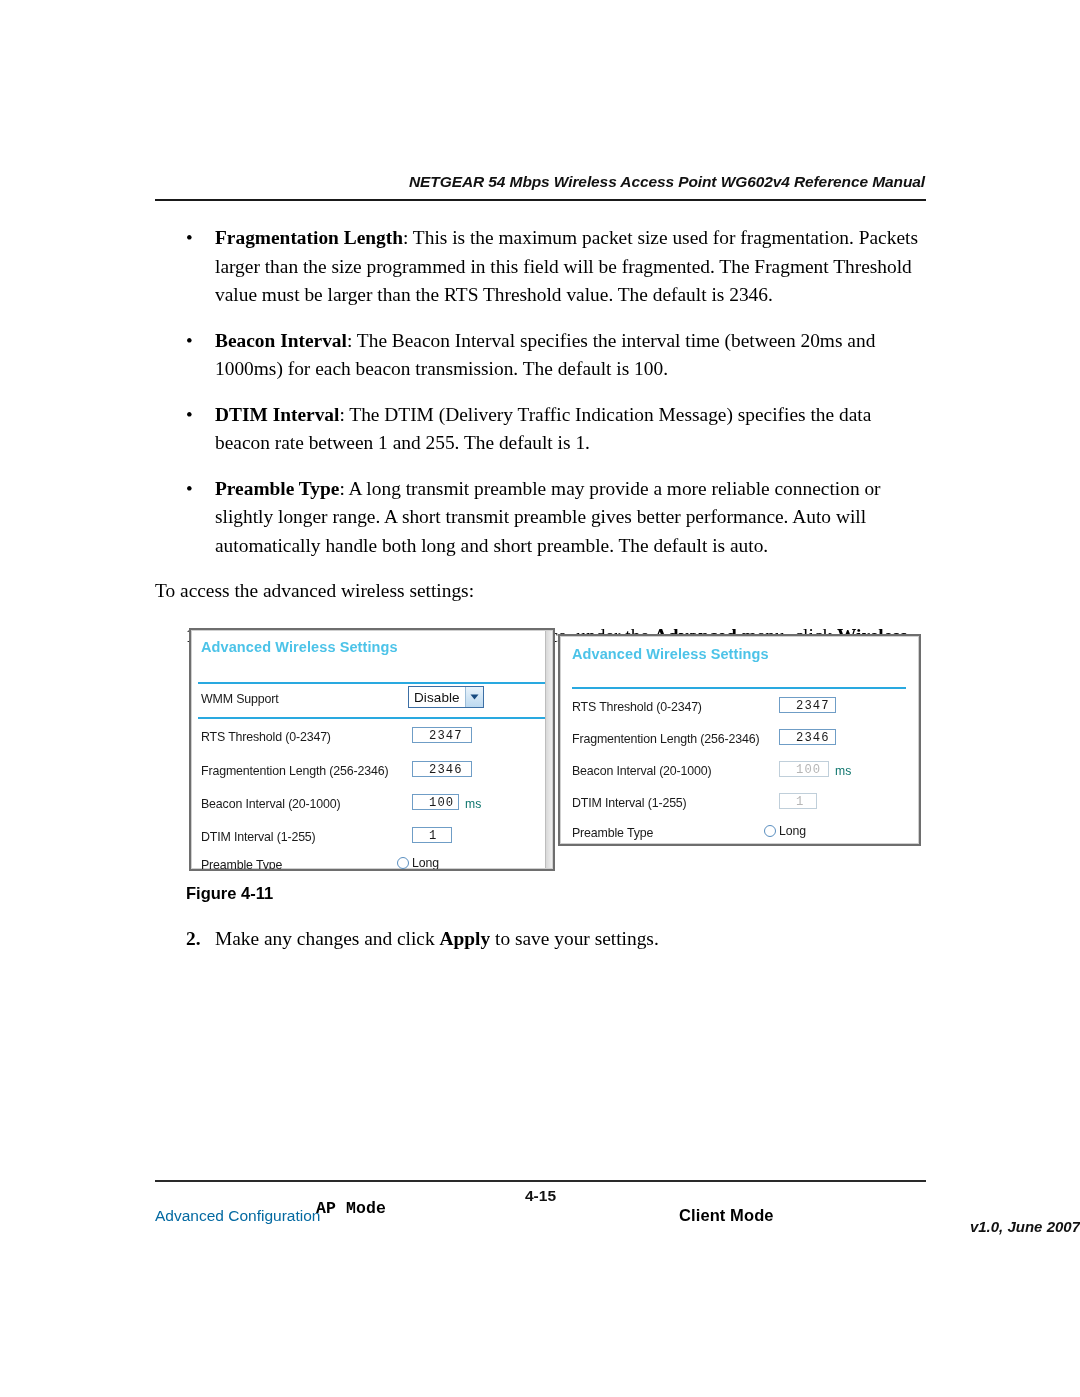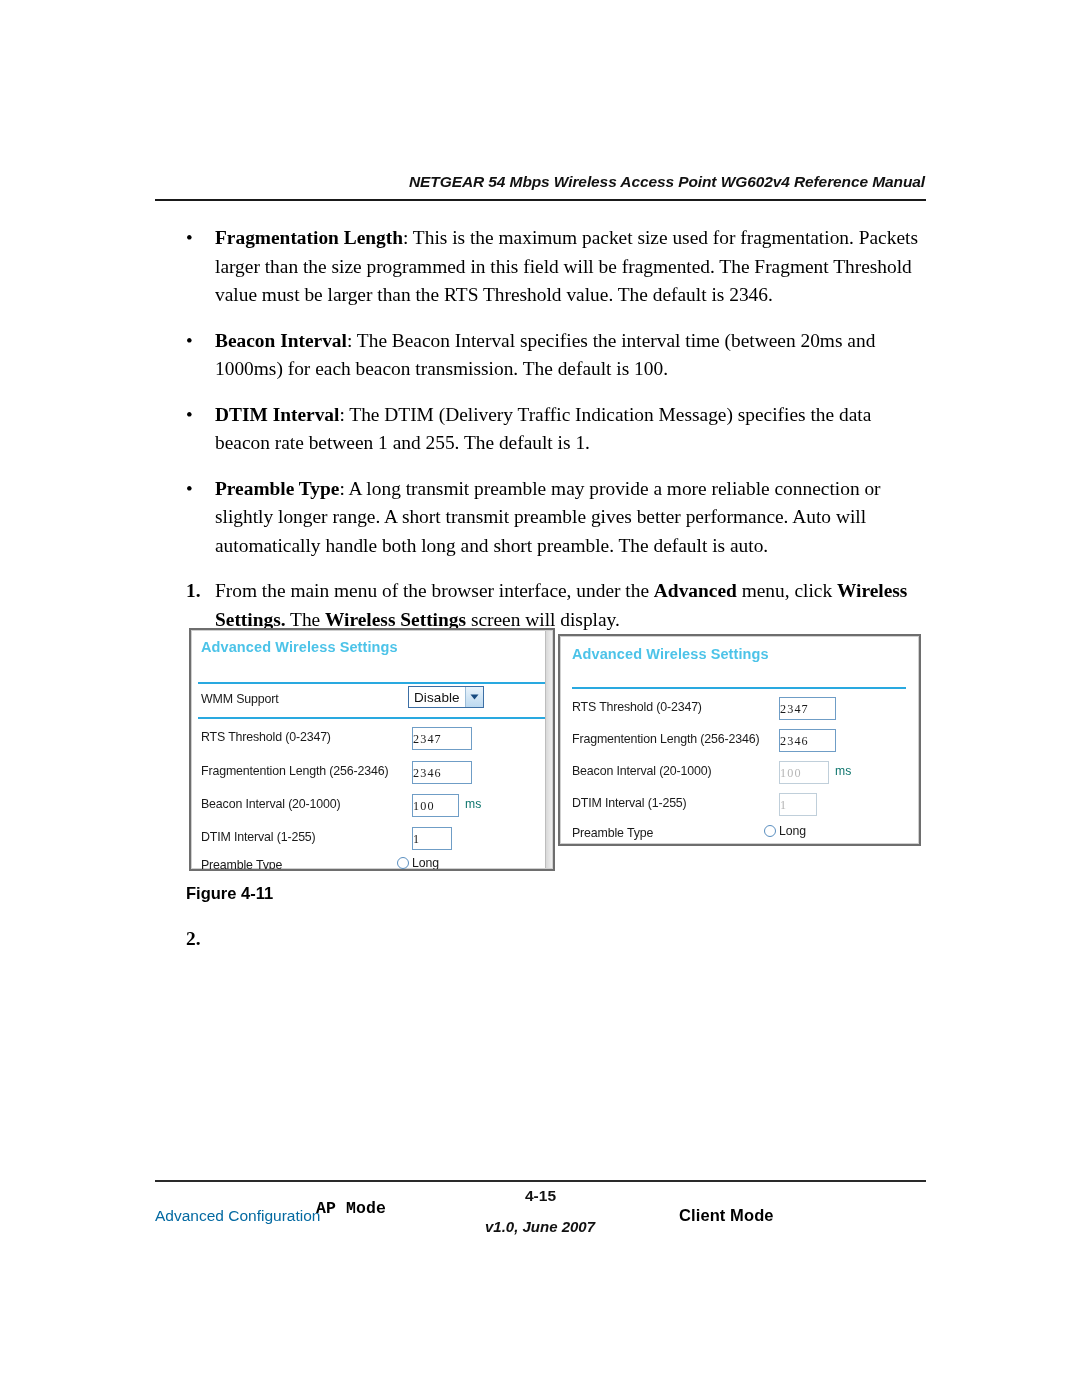--- a/index.html
+++ b/index.html
@@ -190,26 +190,26 @@
     top: 3px;
   }
   #panel-ap .field-label     { left: 9px; }
   #panel-client .field-label { left: 11px; }
 
   .txtbox {
     position: absolute;
     box-sizing: border-box;
     background: #ffffff;
     border: 1px solid #6f9dc6;
-    font-family: Liberation Serif, serif;
+    font-family: Liberation Mono, monospace;
     font-size: 12.2px;
     color: #1a1a1a;
     letter-spacing: 1.1px;
-    padding: 1px 0 0 0;
-    height: 23px;
+    padding: 1px 0 0 16px;
+    height: 16px;
     line-height: 18px;
     top: 0;
   }
   .txtbox.disabled {
     color: #b6b6b6;
     border-color: #c0cfda;
   }
 
   .unit {
     position: absolute;
@@ -342,21 +342,21 @@
     font-family: "Liberation Sans", "DejaVu Sans", sans-serif;
     font-weight: bold;
     font-size: 15.5px;
     color: #111;
   }
   .footer-version {
     position: absolute;
     left: 0;
     top: 1218px;
     width: 1080px;
-    text-align: center;
+    text-align: right;
     font-family: "Liberation Sans", "DejaVu Sans", sans-serif;
     font-style: italic;
     font-weight: bold;
     font-size: 15px;
     color: #111;
   }
 </style>
 </head>
 <body>
 
@@ -375,20 +375,21 @@
         <span class="dot">•</span><span class="term">Beacon Interval</span><span>: The Beacon Interval specifies the interval time (between 20ms and 1000ms) for each beacon transmission. The default is 100.</span>
       </li>
       <li class="bullet-item">
         <span class="dot">•</span><span class="term">DTIM Interval</span><span>: The DTIM (Delivery Traffic Indication Message) specifies the data beacon rate between 1 and 255. The default is 1.</span>
       </li>
       <li class="bullet-item">
         <span class="dot">•</span><span class="term">Preamble Type</span><span>: A long transmit preamble may provide a more reliable connection or slightly longer range. A short transmit preamble gives better performance. Auto will automatically handle both long and short preamble. The default is auto.</span>
       </li>
     </ul>
 
+    <p class="lead-line">To access the advanced wireless settings:</p>
 
     <ol class="num-list">
       <li class="num-item">
         <span class="num">1.</span><span><span>From the main menu of the browser interface, under the </span><b>Advanced</b><span> menu, click </span><b>Wireless Settings.</b><span> The </span><b>Wireless Settings</b><span> screen will display.</span></span>
       </li>
     </ol>
   </div>
 
   <div class="figure-area">
 
@@ -507,21 +508,21 @@
       </div>
 
     </div>
   </div>
 
   <div class="figure-caption">Figure 4-11</div>
 
   <div class="step-two">
     <ol class="num-list">
       <li class="num-item">
-        <span class="num">2.</span>
+        <span class="num">2.</span><span><span>Make any changes and click </span><b>Apply</b><span> to save your settings.</span></span>
       </li>
     </ol>
   </div>
 
   <div class="footer-rule"></div>
   <div class="footer-left">Advanced Configuration</div>
   <div class="footer-right">4-15</div>
   <div class="footer-version">v1.0, June 2007</div>
 
 </div>

